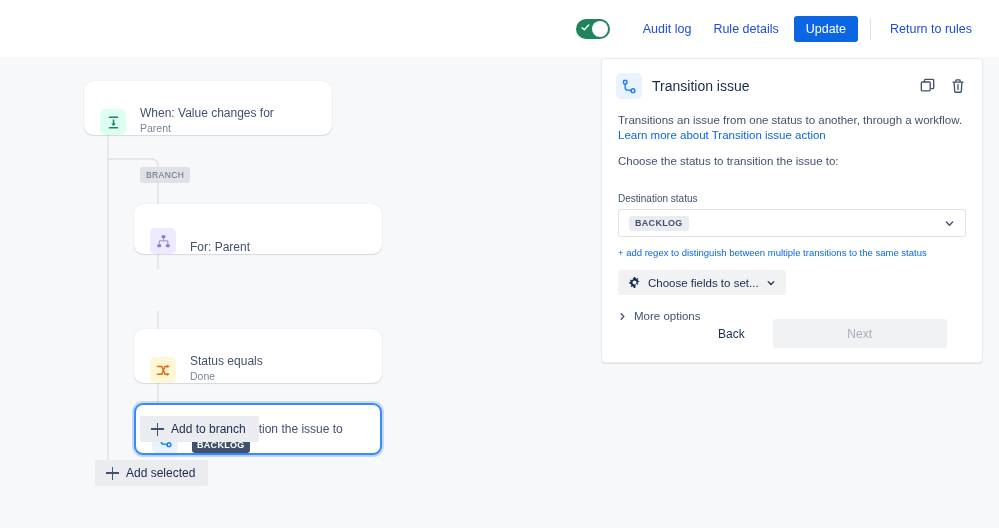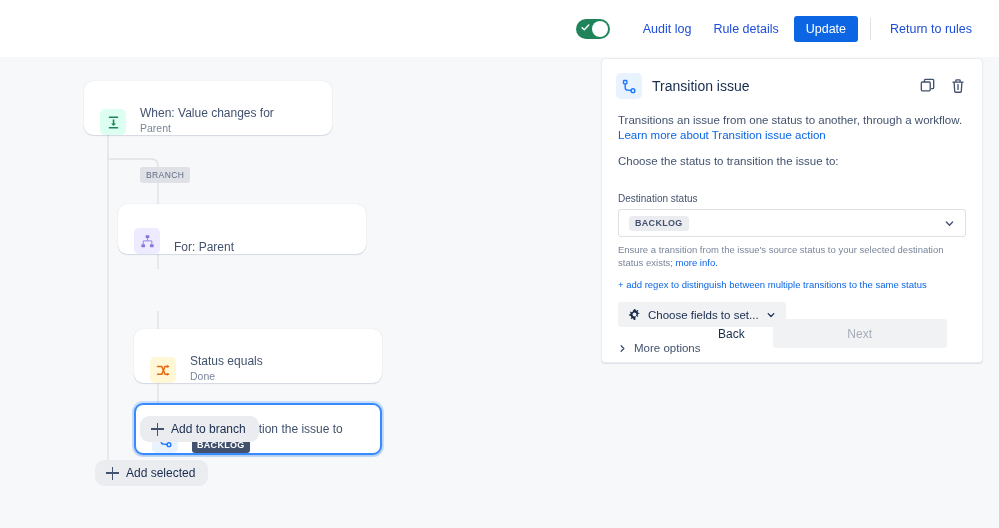--- a/index.html
+++ b/index.html
@@ -75,21 +75,21 @@
     align-self: flex-start;
   }
 
   .branch-tag {
     position: absolute; background: #dfe1e6; color: #5e6c84;
     font-size: 8.5px; letter-spacing: 0.4px; padding: 3px 6px;
     border-radius: 3px; line-height: 10px;
   }
 
   .chip-btn {
-    position: absolute; background: #ebecf0; border-radius: 9px;
+    position: absolute; background: #ebecf0; border-radius: 2px;
     display: flex; align-items: center; gap: 7px;
     padding: 0 13px 0 11px; height: 26px; cursor: pointer;
     font-size: 12px; color: #172b4d;
   }
   .plus { width: 13px; height: 13px; position: relative; flex: none; }
   .plus:before, .plus:after {
     content: ""; position: absolute; background: #42526e;
   }
   .plus:before { left: 0; top: 5.5px; width: 13px; height: 1.6px; }
   .plus:after { top: 0; left: 5.7px; height: 13px; width: 1.6px; }
@@ -197,21 +197,21 @@
         </svg>
       </div>
       <div class="node-text">
         <div class="node-title">When: Value changes for</div>
         <div class="node-sub">Parent</div>
       </div>
     </div>
 
     <div class="branch-tag" style="left:140px; top:110px;">BRANCH</div>
 
-    <div class="node" style="left:118px; top:147px; width:248px; height:50px;">
+    <div class="node" style="left:134px; top:147px; width:248px; height:50px;">
       <div class="node-icon ic-purple">
         <svg width="15" height="15" viewBox="0 0 16 16">
           <rect x="6" y="1.2" width="4" height="3.1" rx="0.7" fill="#8777d9"></rect>
           <rect x="1.4" y="10.9" width="4" height="3.1" rx="0.7" fill="#8777d9"></rect>
           <rect x="10.6" y="10.9" width="4" height="3.1" rx="0.7" fill="#8777d9"></rect>
           <rect x="7.6" y="4.3" width="0.9" height="2.6" fill="#8777d9"></rect>
           <rect x="3.4" y="6.9" width="9.3" height="0.9" fill="#8777d9"></rect>
           <rect x="3.0" y="7.6" width="0.9" height="3.3" fill="#8777d9"></rect>
           <rect x="12.2" y="7.6" width="0.9" height="3.3" fill="#8777d9"></rect>
         </svg>
@@ -300,23 +300,20 @@
       <div class="p-label">Destination status</div>
 
       <div class="select">
         <span class="val">BACKLOG</span>
         <span class="spacer"></span>
         <svg width="11" height="11" viewBox="0 0 12 12">
           <path d="M2.6 4.4 L6 7.8 L9.4 4.4" stroke="#42526e" stroke-width="1.5" fill="none" stroke-linecap="round" stroke-linejoin="round"></path>
         </svg>
       </div>
 
-      <div class="hint">
-        <span>Ensure a transition from the issue's source status to your selected destination status exists; </span><span class="lnk">more info.</span>
-      </div>
 
       <div class="regex">+ add regex to distinguish between multiple transitions to the same status</div>
 
       <div class="fields-btn">
         <svg width="13" height="13" viewBox="0 0 16 16">
           <path d="M8 1.2 l1.0 0 0.35 1.6 a5 5 0 0 1 1.25 0.52 l1.38-0.88 0.72 0.72 -0.88 1.38
                    a5 5 0 0 1 0.52 1.25 l1.6 0.35 0 1.0 -1.6 0.35 a5 5 0 0 1-0.52 1.25 l0.88 1.38
                    -0.72 0.72 -1.38-0.88 a5 5 0 0 1-1.25 0.52 L9.0 14.8 l-1.0 0 -1.0 0 -0.35-1.6
                    a5 5 0 0 1-1.25-0.52 l-1.38 0.88 -0.72-0.72 0.88-1.38 a5 5 0 0 1-0.52-1.25
                    L1.2 9.0 l0-1.0 1.6-0.35 a5 5 0 0 1 0.52-1.25 L2.44 5.02 l0.72-0.72 1.38 0.88

